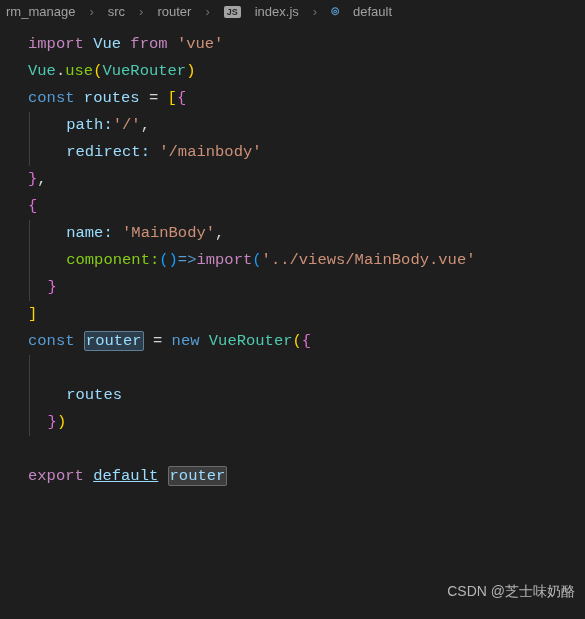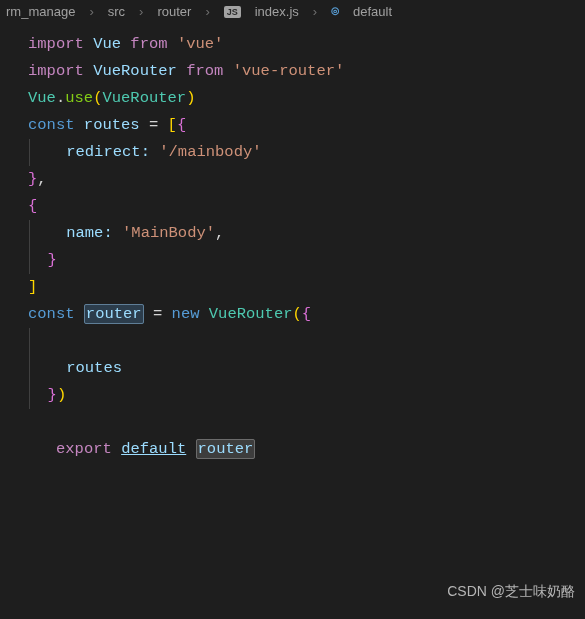--- a/index.html
+++ b/index.html
@@ -73,21 +73,21 @@
     border: 1px solid #5f7e97;
     border-radius: 2px;
     padding: 0 1px;
   }
   .hl-dim {
     background: rgba(120,120,120,0.35);
     border: 1px solid #6b6b6b;
     border-radius: 2px;
     padding: 0 1px;
   }
-  .export-word { color: #c586c0; margin-left: 28px; }
+  .export-word { color: #c586c0; }
   .default-word { color: #9cdcfe; text-decoration: underline; }
   .watermark {
     position: absolute;
     bottom: 18px;
     right: 10px;
     color: #b5b5b5;
     font-family: -apple-system, 'Segoe UI', sans-serif;
     font-size: 14px;
   }
   .blank { height: 27px; }
@@ -106,36 +106,37 @@
   <span class="crumb">index.js</span>
   <span class="sep">›</span>
   <span class="sym-badge">⌾</span>
   <span class="crumb">default</span>
 </div>
 
 <div class="editor">
 
 <div class="line"><span class="kw-purple">import</span> <span class="var-lblue">Vue</span> <span class="kw-purple">from</span> <span class="str">'vue'</span></div>
 
-<div class="line"><span class="kw-purple">import</span> <span class="var-lblue">VueRouter</span> <span class="kw-purple">from</span> <span class="str">'vue-router'</span></div>
 
 <div class="line"><span class="cls">Vue</span><span class="punct">.</span><span class="fn-yellow">use</span><span class="paren-y">(</span><span class="cls">VueRouter</span><span class="paren-y">)</span></div>
 
 <div class="line"><span class="kw-blue">const</span> <span class="var-lblue">routes</span> <span class="punct">=</span> <span class="paren-y">[</span><span class="paren-p">{</span></div>
 
+<div class="line"><span class="indent-guide"></span>    <span class="var-lblue">path:</span><span class="str">'/'</span><span class="punct">,</span></div>
 
 <div class="line"><span class="indent-guide"></span>    <span class="var-lblue">redirect:</span> <span class="str">'/mainbody'</span></div>
 
 <div class="line"><span class="paren-p">}</span><span class="punct">,</span></div>
 
 <div class="line"><span class="paren-p">{</span></div>
 
 
 <div class="line"><span class="indent-guide"></span>    <span class="var-lblue">name:</span> <span class="str">'MainBody'</span><span class="punct">,</span></div>
 
+<div class="line"><span class="indent-guide"></span>    <span class="fn-yellow">component:</span><span class="paren-b">(</span><span class="paren-b">)</span><span class="kw-blue">=&gt;</span><span class="kw-purple">import</span><span class="paren-b">(</span><span class="str">'../views/MainBody.vue'</span></div>
 
 <div class="line"><span class="indent-guide"></span>  <span class="paren-p">}</span></div>
 
 <div class="line"><span class="paren-y">]</span></div>
 
 <div class="line"><span class="kw-blue">const</span> <span class="hl-box"><span class="var-lblue">router</span></span> <span class="punct">=</span> <span class="kw-blue">new</span> <span class="cls">VueRouter</span><span class="paren-y">(</span><span class="paren-p">{</span></div>
 
 <div class="blank"><span class="indent-guide"></span></div>
 
 <div class="line"><span class="indent-guide"></span>    <span class="var-lblue">routes</span></div>

